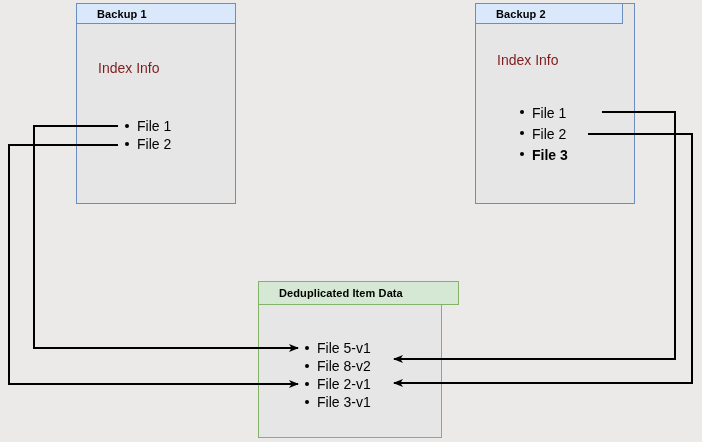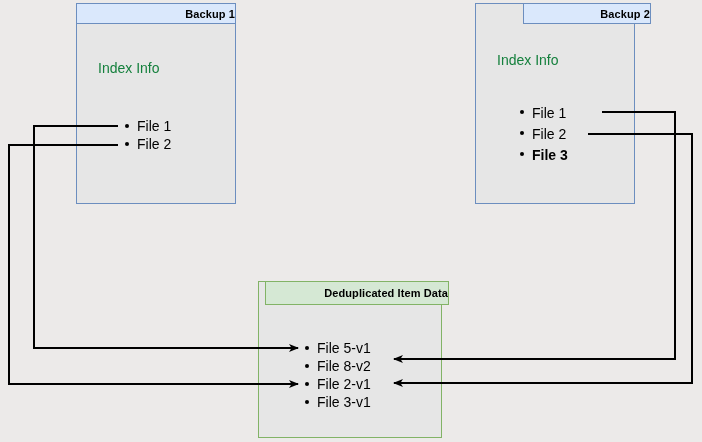--- a/index.html
+++ b/index.html
@@ -36,37 +36,37 @@
   }
   .box-green {
     border: 1px solid #82b366;
   }
   .box-header {
     position: absolute;
     box-sizing: border-box;
     font-size: 11px;
     font-weight: bold;
     color: #000;
-    text-align: right;
+    text-align: left;
     line-height: 20px;
     letter-spacing: 0.1px;
     padding-left: 20px;
   }
   .header-blue {
     background: #dae8fc;
     border: 1px solid #6c8ebf;
   }
   .header-green {
     background: #d5e8d4;
     border: 1px solid #82b366;
   }
   .index-label {
     position: absolute;
     font-size: 14px;
-    color: #15803d;
+    color: #7f1d1d;
     white-space: nowrap;
   }
   .bullet-list {
     position: absolute;
     margin: 0;
     padding: 0;
     list-style: none;
   }
   .bullet-list li {
     position: relative;
@@ -99,30 +99,30 @@
 
   <div class="box box-blue" style="left:76px; top:3px; width:160px; height:201px;"></div>
   <div class="box-header header-blue" style="left:76px; top:3px; width:160px; height:21px;">Backup 1</div>
   <div class="index-label" style="left:98px; top:60px;">Index Info</div>
   <ul class="bullet-list" style="left:124px; top:117px;">
     <li>File 1</li>
     <li>File 2</li>
   </ul>
 
   <div class="box box-blue" style="left:475px; top:3px; width:160px; height:201px;"></div>
-  <div class="box-header header-blue" style="left:475px; top:3px; width:128px; height:21px;margin-left:48px;">Backup 2</div>
+  <div class="box-header header-blue" style="left:475px; top:3px; width:148px; height:21px;">Backup 2</div>
   <div class="index-label" style="left:497px; top:52px;">Index Info</div>
   <ul class="bullet-list" style="left:519px; top:103px;">
     <li style="height:21px; line-height:21px;">File 1</li>
     <li style="height:21px; line-height:21px;">File 2</li>
     <li style="height:21px; line-height:21px;font-weight:bold;">File 3</li>
   </ul>
 
   <div class="box box-green" style="left:258px; top:281px; width:184px; height:157px;"></div>
-  <div class="box-header header-green" style="left:258px; top:281px; width:184px; height:24px; line-height:23px;margin-left:7px;">Deduplicated Item Data</div>
+  <div class="box-header header-green" style="left:258px; top:281px; width:201px; height:24px; line-height:23px;">Deduplicated Item Data</div>
   <ul class="bullet-list dedup-list" style="left:304px; top:339px;">
     <li>File 5-v1</li>
     <li>File 8-v2</li>
     <li>File 2-v1</li>
     <li>File 3-v1</li>
   </ul>
 
   <svg id="wires" viewBox="0 0 702 442" xmlns="http://www.w3.org/2000/svg">
     <defs>
       <marker id="arrow-r" markerWidth="10" markerHeight="8" refX="9" refY="4" orient="auto" markerUnits="userSpaceOnUse">

